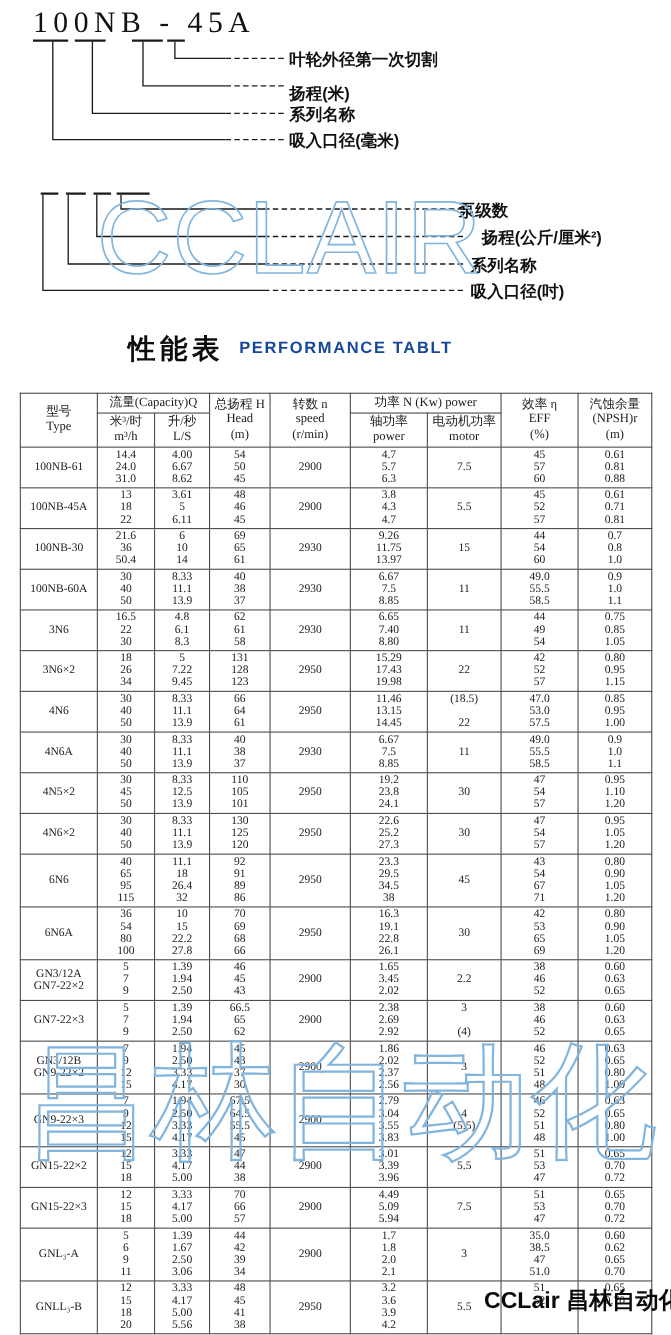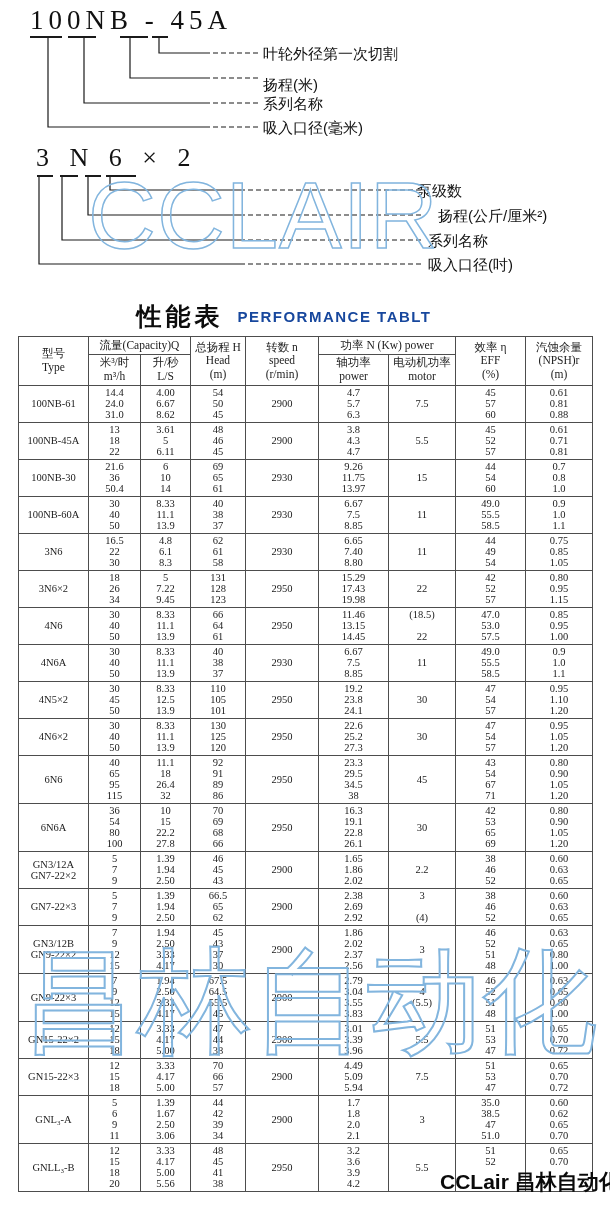--- a/index.html
+++ b/index.html
@@ -11,49 +11,49 @@
   
   .top-section{position:absolute;left:0;top:0;width:540px;height:295px;}
   .lines-svg{position:absolute;left:0;top:0;pointer-events:none;}
   .model-code{
     position:absolute;font-family:"Liberation Serif","DejaVu Serif",serif;
     font-size:27px;color:#111;letter-spacing:5px;white-space:nowrap;
   }
   .code-1{left:30px;top:5px;}
   .code-2{left:36px;top:143px;letter-spacing:7px;font-size:26px;}
   .diag-label{
-    position:absolute;font-size:15px;font-weight:normal;color:#111;
+    position:absolute;font-size:15px;font-weight:bold;color:#111;
     font-family:"Liberation Sans","DejaVu Sans",sans-serif;white-space:nowrap;
   }
   
   .wm-outline{
     position:absolute;font-family:"Liberation Sans","DejaVu Sans",sans-serif;
     color:transparent;-webkit-text-stroke:1.5px #82b5de;
     pointer-events:none;white-space:nowrap;z-index:5;
   }
   .wm-top{left:88px;top:162px;font-size:94px;letter-spacing:1px;}
   .wm-table{left:22px;top:925px;font-size:115px;letter-spacing:0px;-webkit-text-stroke:2px #82b5de;}
   .wm-corner{
     position:absolute;left:440px;top:1168px;font-size:21px;font-weight:bold;color:#0a0a0a;
     font-family:"Liberation Sans","DejaVu Sans",sans-serif;white-space:nowrap;z-index:6;
   }
   
   .title-row{
-    position:absolute;left:0;top:300px;width:528px;text-align:center;white-space:nowrap;padding-left:20px;
+    position:absolute;left:0;top:300px;width:528px;text-align:center;white-space:nowrap;
   }
   .title-cn{
     font-size:25px;font-weight:bold;color:#0c0c0c;letter-spacing:4px;
     font-family:"Liberation Sans","DejaVu Sans",sans-serif;vertical-align:middle;
   }
   .title-en{
     font-size:15px;font-weight:bold;color:#17479d;letter-spacing:1.5px;
     font-family:"Liberation Sans","DejaVu Sans",sans-serif;vertical-align:middle;margin-left:10px;
   }
   
-  .table-wrap{position:absolute;left:18px;top:336px;width:574px;}
+  .table-wrap{position:absolute;left:18px;top:357px;width:574px;}
   table{border-collapse:collapse;width:574px;table-layout:fixed;}
   th,td{
     border:1px solid #4d4d4d;text-align:center;vertical-align:middle;
     white-space:pre-line;padding:1.5px 0;
   }
   th{
     font-weight:normal;font-size:11.5px;line-height:13.5px;
     font-family:"Liberation Serif","DejaVu Serif",serif;
   }
   td{
@@ -94,21 +94,20 @@
         <path d="M240 264 H422" stroke-dasharray="5,3"></path>
     </g>
   </svg>
 
   <div class="model-code code-1">100NB - 45A</div>
   <div class="diag-label" style="left:263px;top:45px">叶轮外径第一次切割</div>
   <div class="diag-label" style="left:263px;top:76px">扬程(米)</div>
   <div class="diag-label" style="left:263px;top:95px">系列名称</div>
   <div class="diag-label" style="left:263px;top:119px">吸入口径(毫米)</div>
 
-  <div class="model-code code-2">3 N 6 × 2</div>
   <div class="diag-label" style="left:417px;top:182px">泵级数</div>
   <div class="diag-label" style="left:438px;top:207px">扬程(公斤/厘米²)</div>
   <div class="diag-label" style="left:428px;top:232px">系列名称</div>
   <div class="diag-label" style="left:428px;top:256px">吸入口径(吋)</div>
 
   <div class="wm-outline wm-top">CCLAIR</div>
 </div>
 
 <div class="title-row">
   <span class="title-cn">性能表</span>
@@ -468,21 +467,21 @@
 7
 9</td>
     <td>1.39
 1.94
 2.50</td>
     <td>46
 45
 43</td>
     <td>2900</td>
     <td>1.65
-1.86
+3.45
 2.02</td>
     <td>2.2</td>
     <td>38
 46
 52</td>
     <td>0.60
 0.63
 0.65</td>
   </tr>
 

